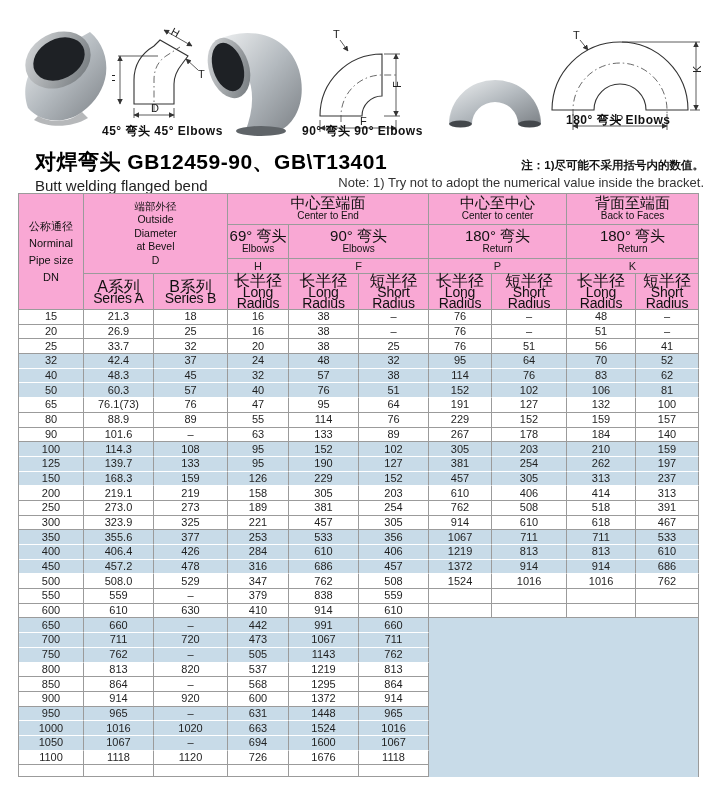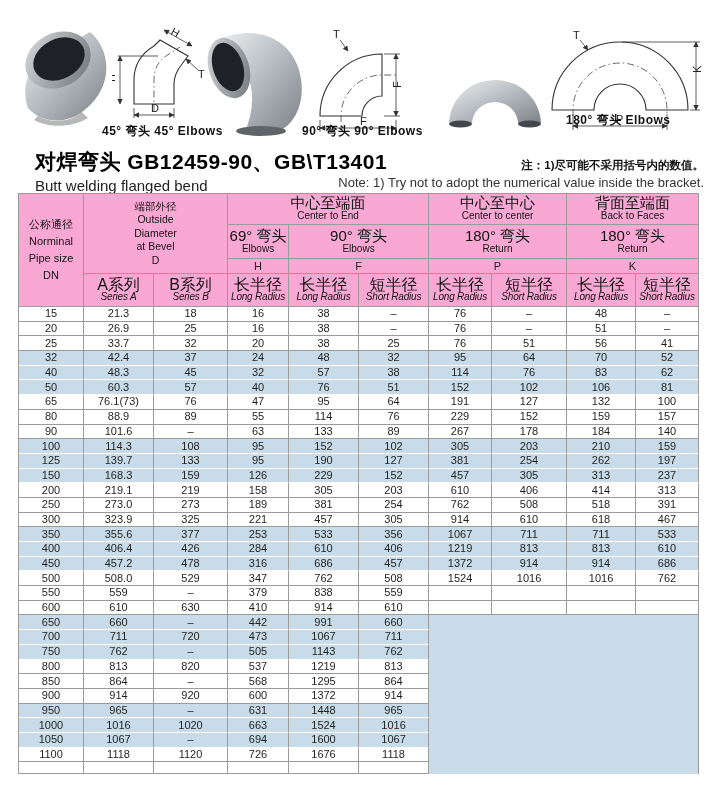--- a/index.html
+++ b/index.html
@@ -32,21 +32,21 @@
     padding:0; text-align:center; vertical-align:middle; }
   .spec th { background:#f9a8d4; font-weight:normal; }
   .spec th .cn { font-size:15px; line-height:14px; color:#111; }
   .spec th .en { font-size:10px; line-height:12px; color:#111; }
   .spec th.dn-cell .ln { font-size:11px; line-height:17px; }
   .spec th.d-cell .ln { font-size:10.5px; line-height:13.5px; }
   .spec tr.h1 { height:31px; } .spec tr.h2 { height:34px; }
   .spec tr.h3 { height:15px; } .spec tr.h4 { height:33px; }
   .spec th.letter { font-size:11px; }
   .spec th.radius .cn { font-size:16px; line-height:13px; }
-  .spec th.radius .en { font-size:10px; line-height:11px; letter-spacing:-.2px;font-style:italic; }
+  .spec th.radius .en { font-size:14px; line-height:11px; letter-spacing:-.2px; }
   .spec td { height:14.7px; font-size:11px; line-height:13px; background:#fff; }
   .spec tr.hl td { background:#c8dbe8; border-bottom-color:#ffffff; }
   .spec td.merged { background:#c8dbe8; border-bottom:none; }
   .spec tr.partial td { height:12px; }
 </style>
 </head>
 <body>
 
 <svg class="hero-item" style="left:18px;top:28px" width="92" height="100" viewBox="0 0 92 100">
   <defs>

